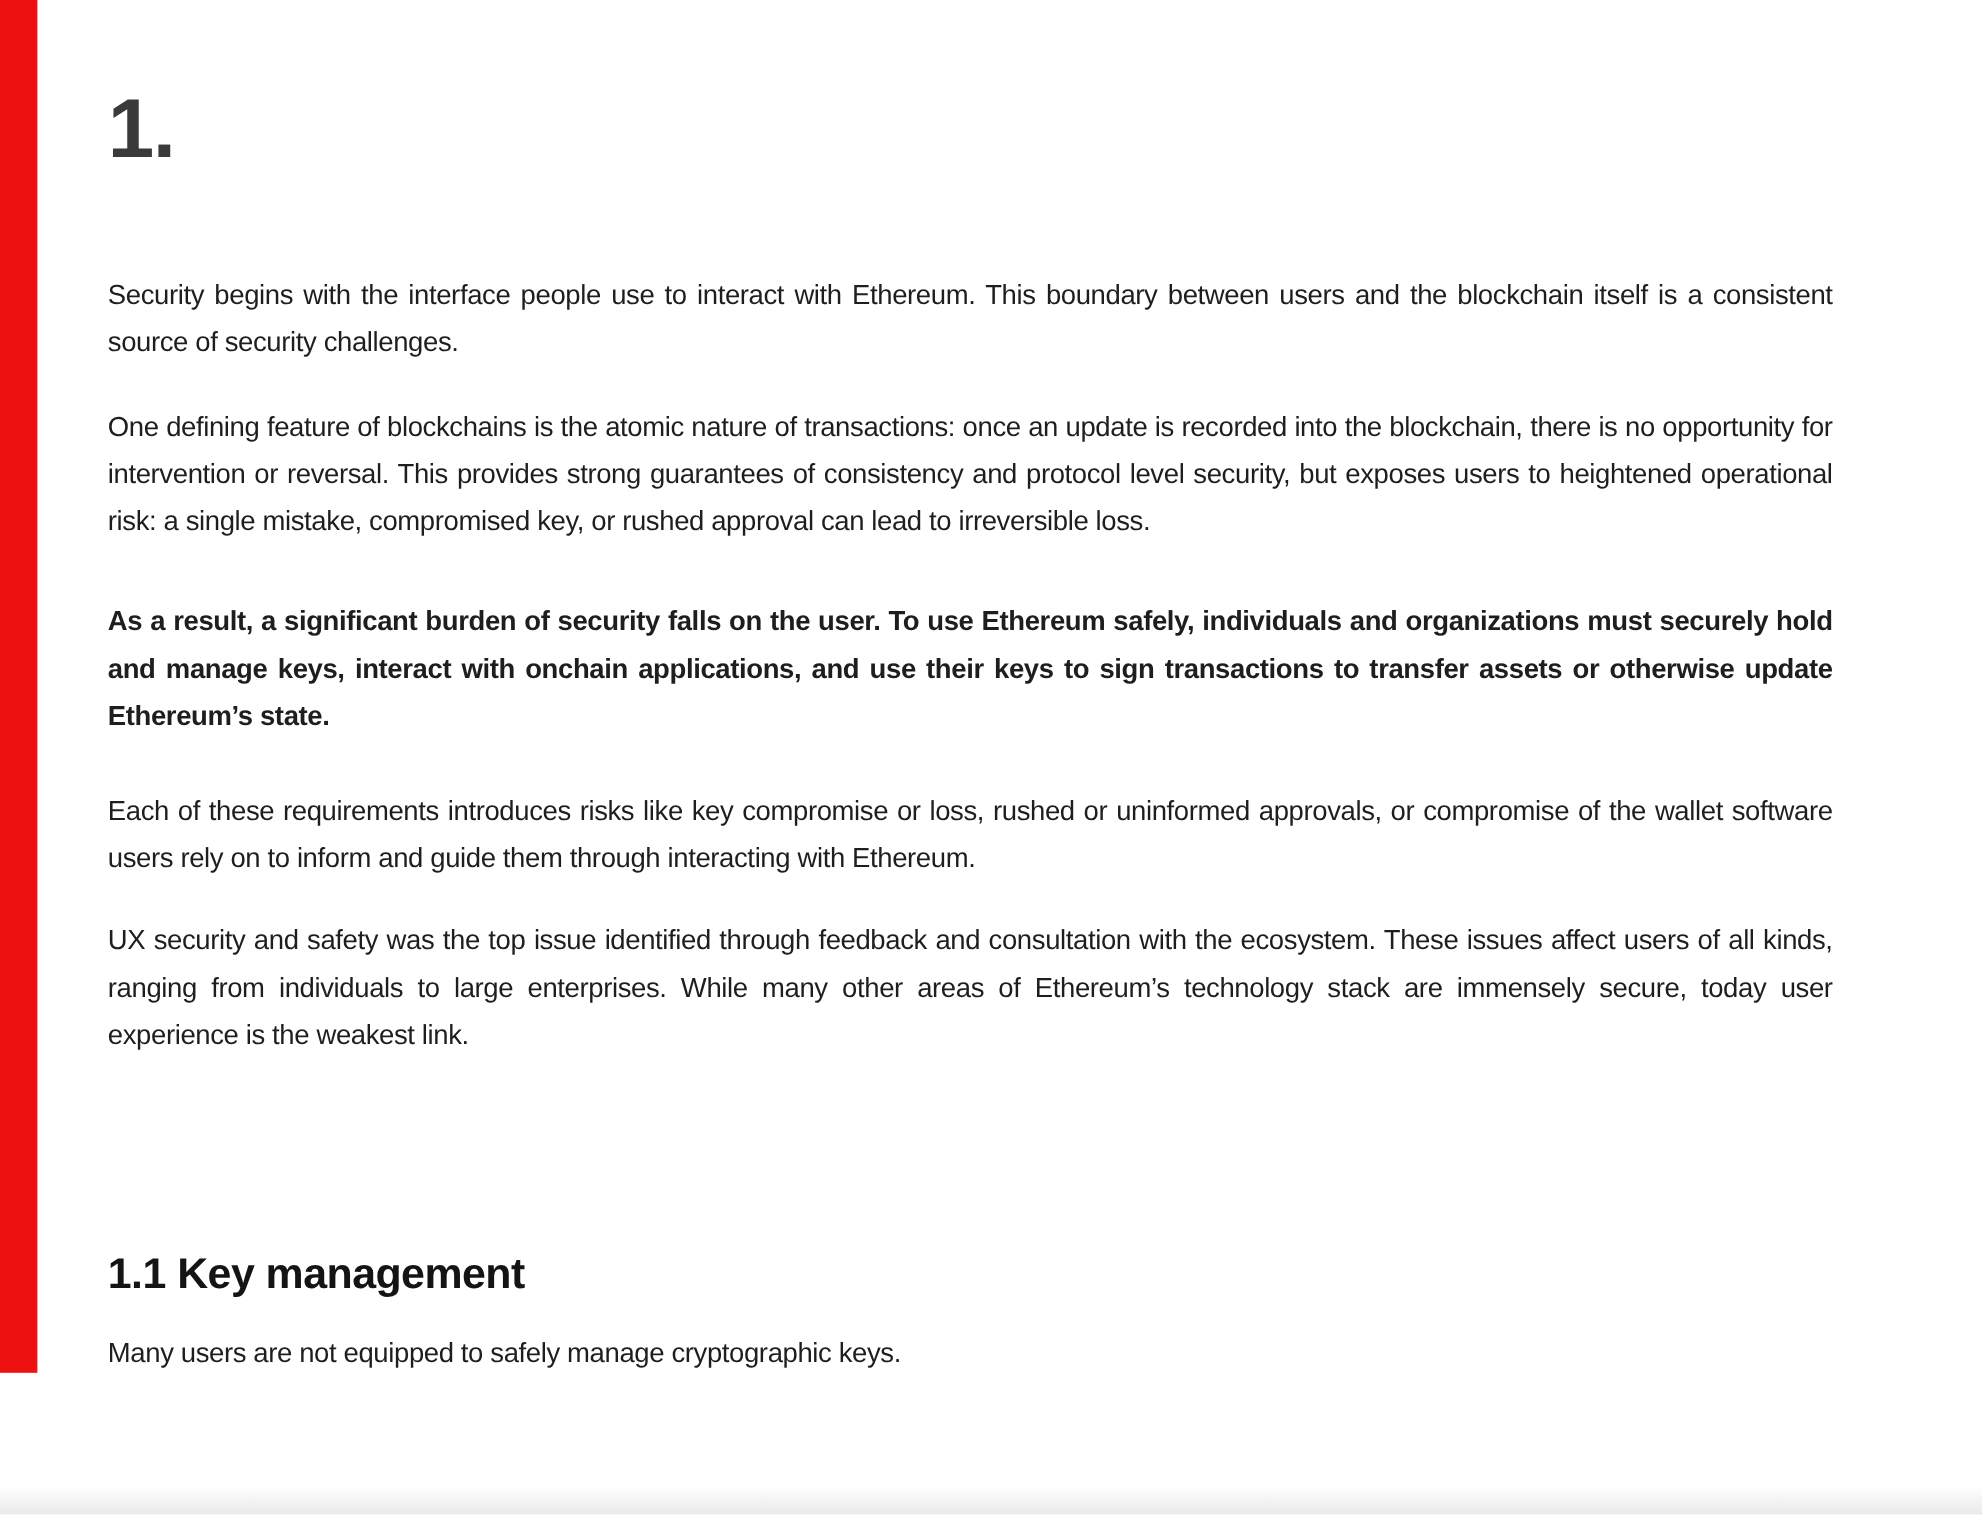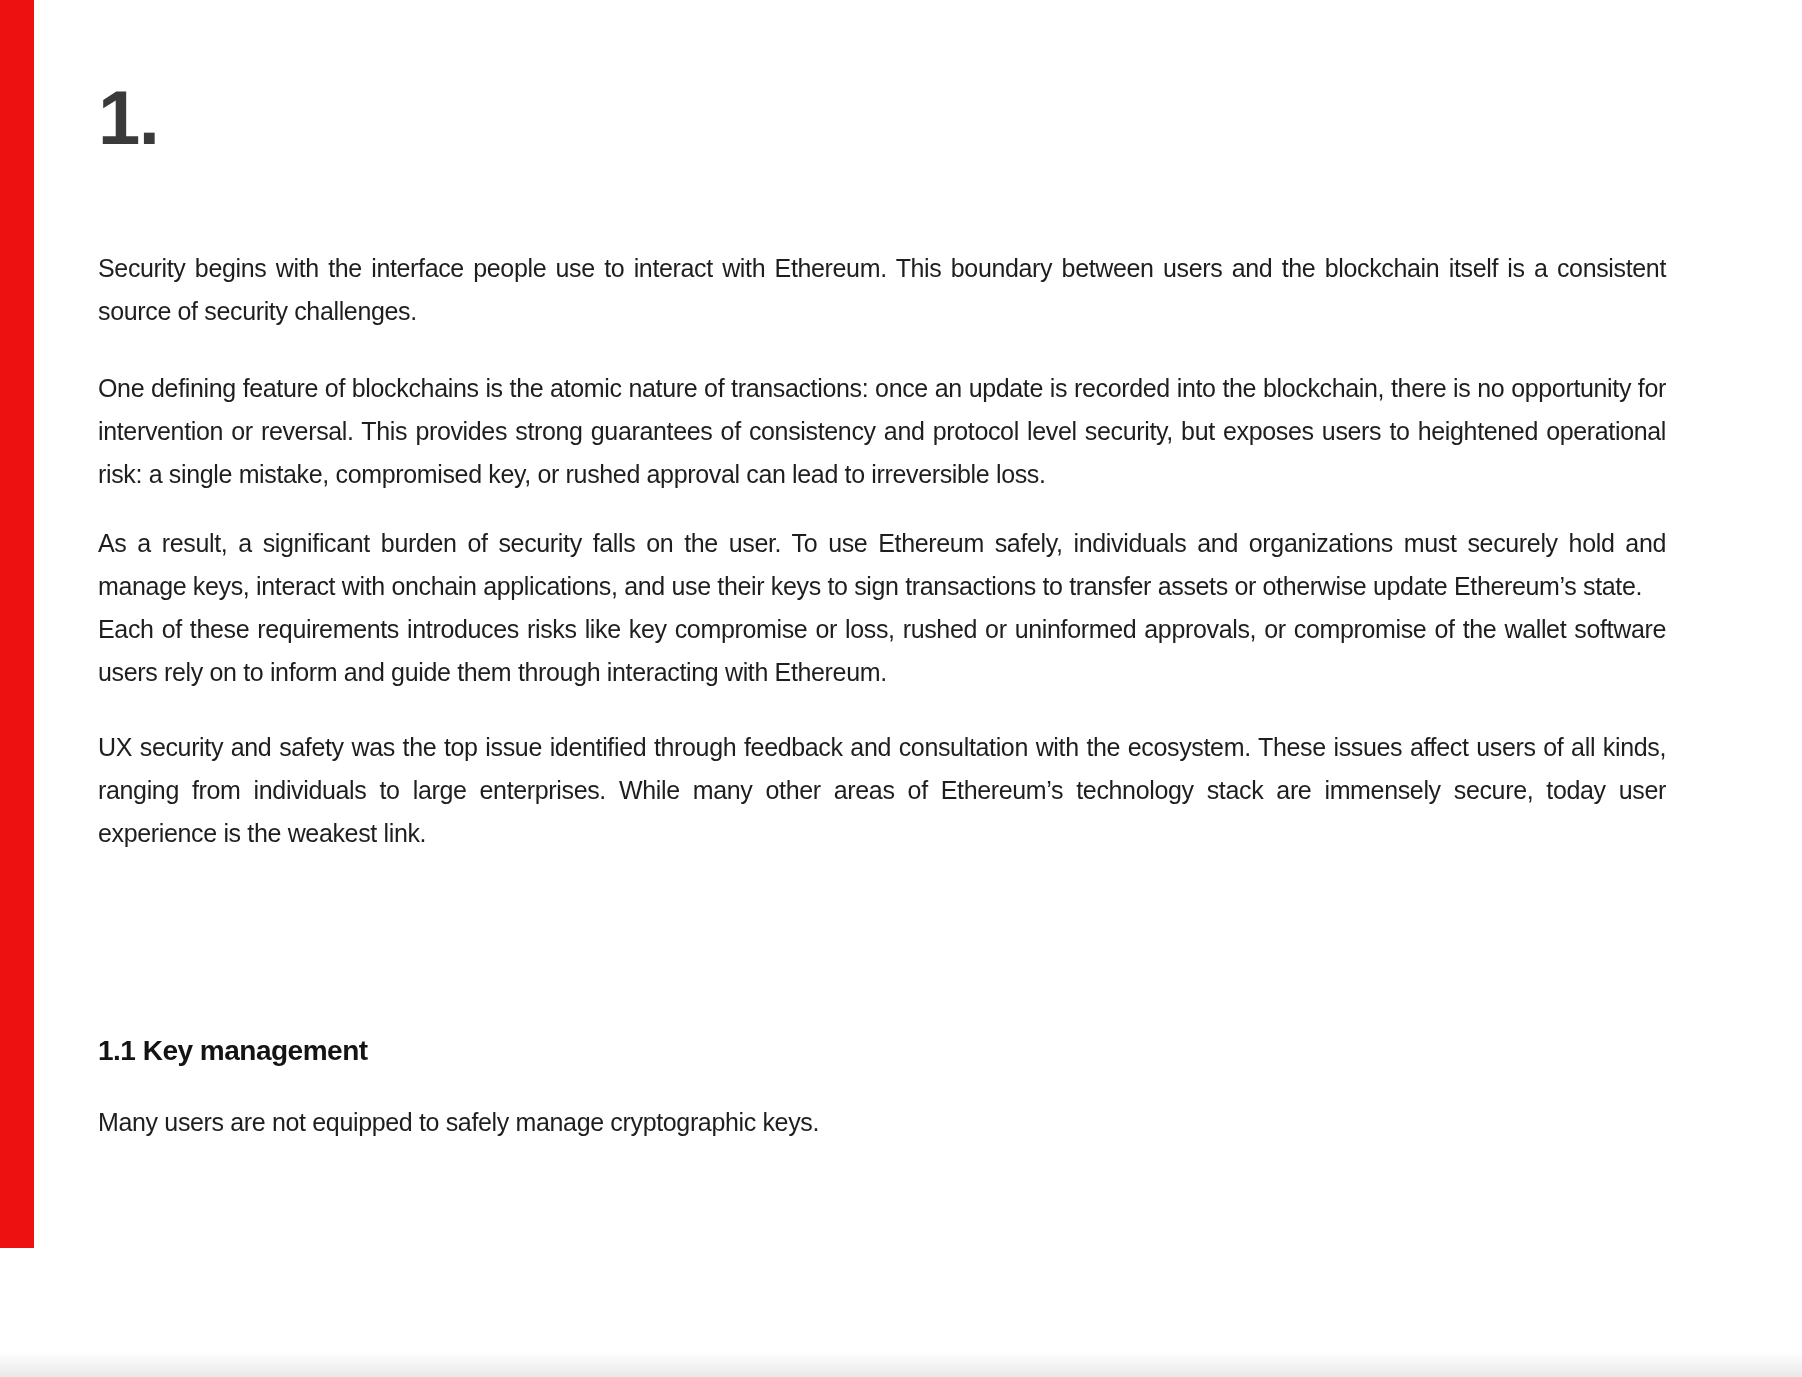--- a/index.html
+++ b/index.html
@@ -46,26 +46,26 @@
   p.body-para {
     margin: 0;
     font-size: 25px;
     line-height: 43px;
     color: #1e1e1e;
     letter-spacing: -0.35px;
     text-align: justify;
   }
   p.p1 { margin-top: 83px; }
   p.p2 { margin-top: 34px; }
-  p.p3 { margin-top: 26px; }
-  p.p4 { }
+  p.p3 { margin-top: 48px; font-weight: bold; }
+  p.p4 { margin-top: 43px; }
   p.p5 { margin-top: 32px; }
   h2.subsection-heading {
     margin: 172px 0 0 0;
-    font-size: 28px;
+    font-size: 39px;
     line-height: 48px;
     font-weight: 700;
     color: #141414;
     letter-spacing: -0.5px;
   }
   p.lead-para {
     margin-top: 26px;
     text-align: left;
   }
   .page-bottom-shade {

